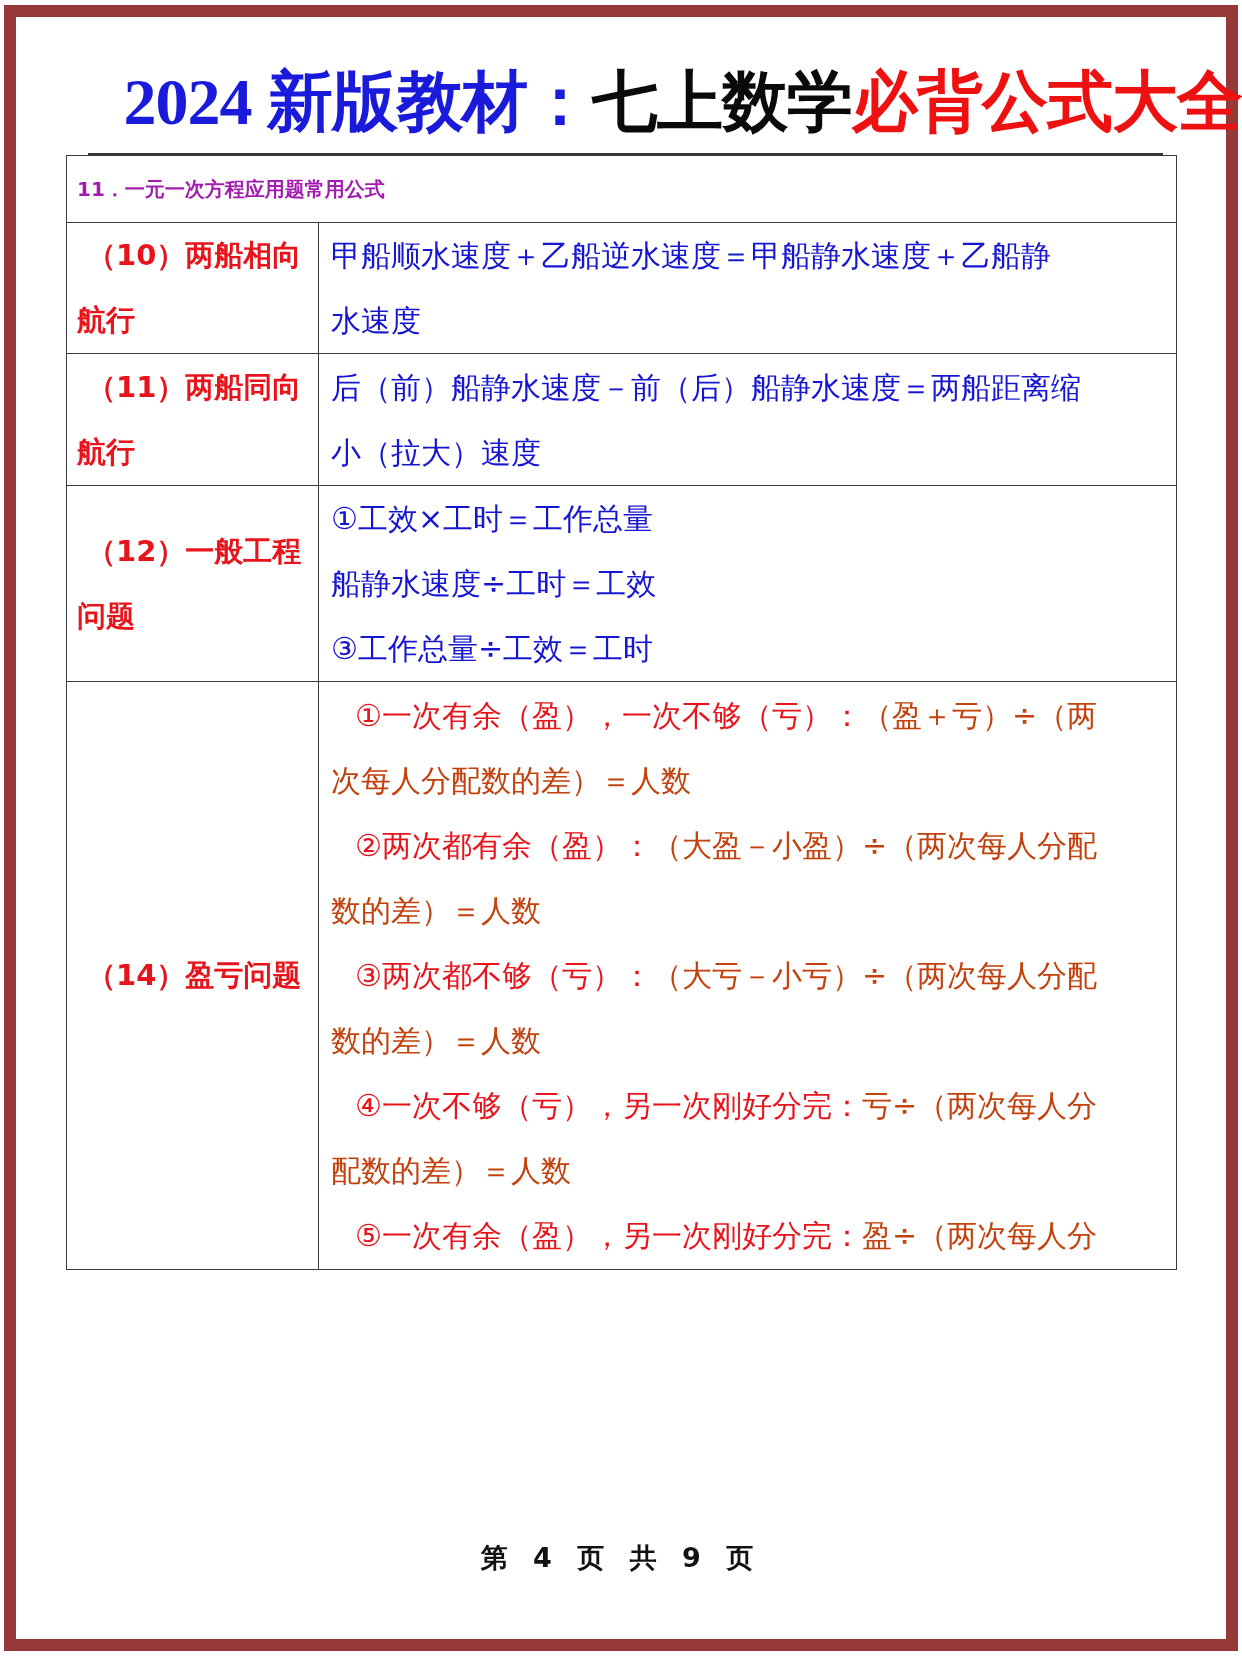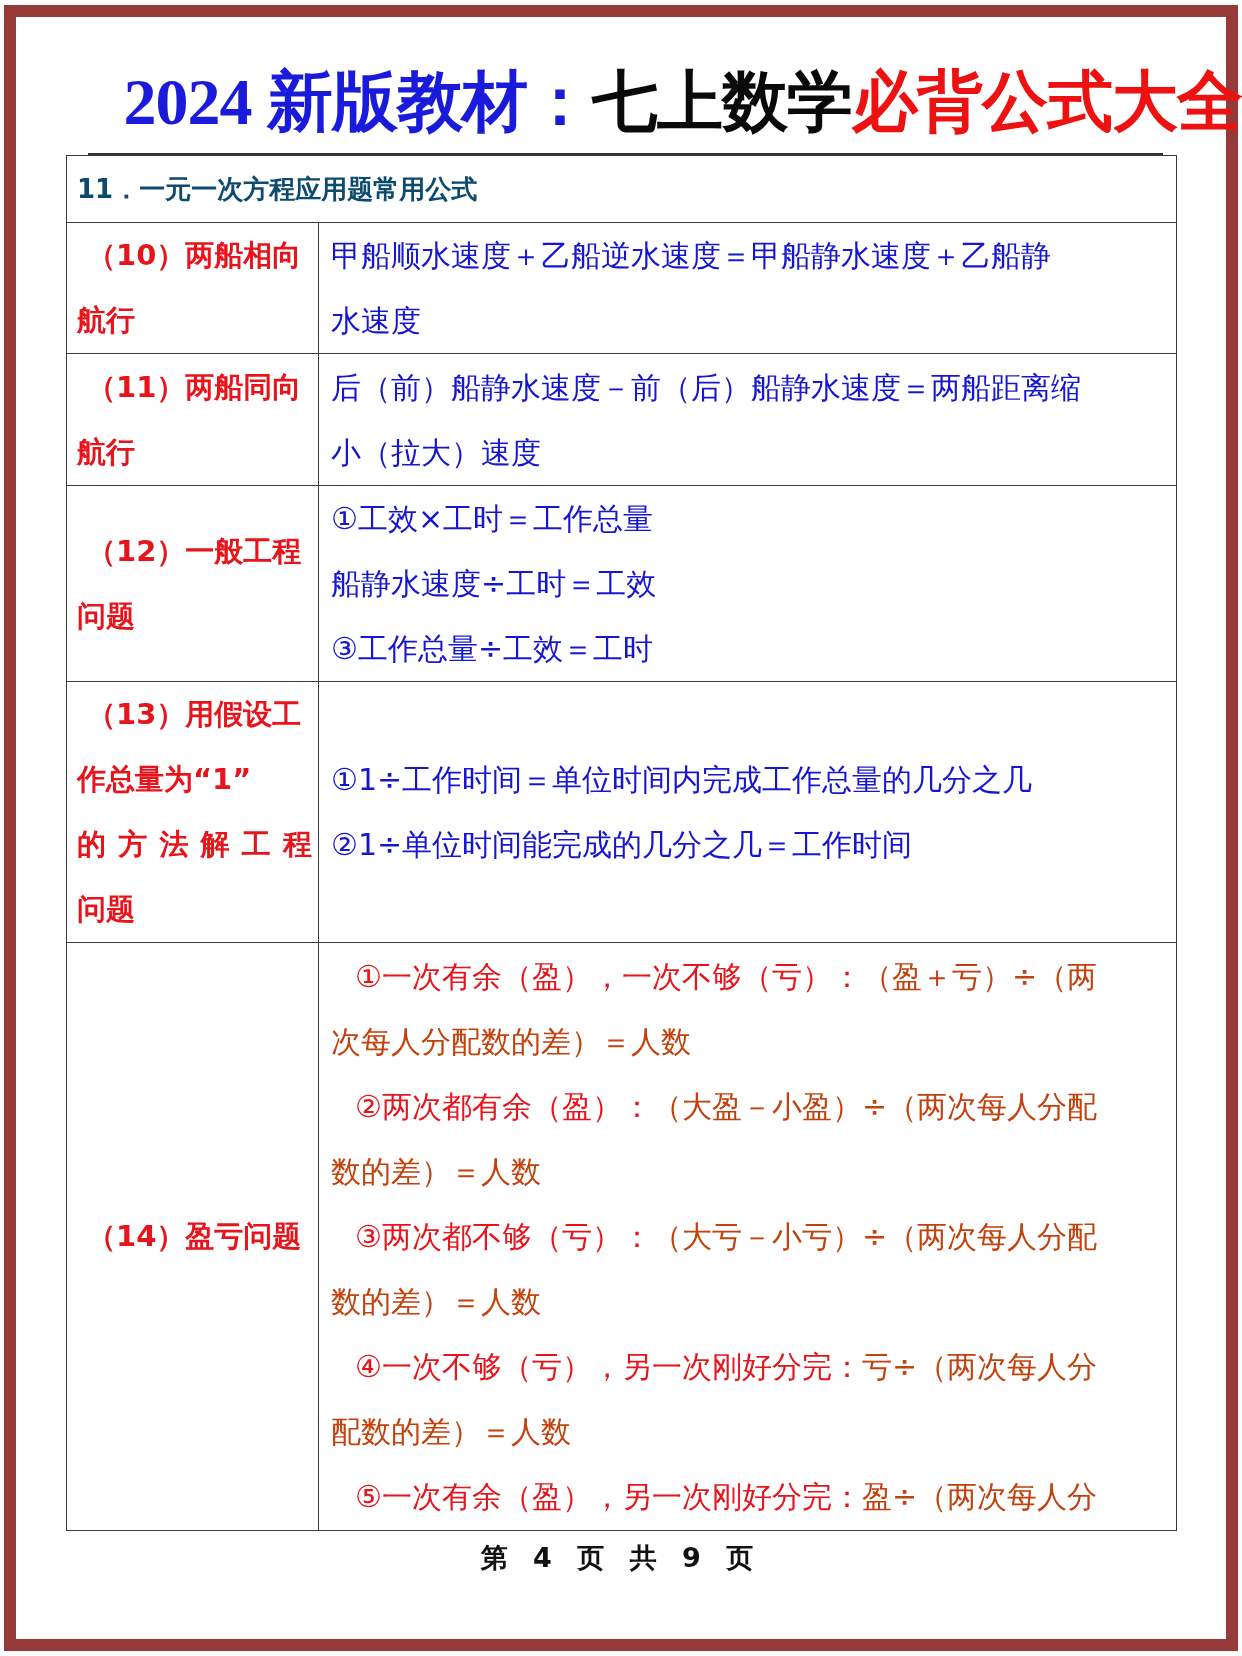--- a/index.html
+++ b/index.html
@@ -57,23 +57,23 @@
       border-collapse: collapse;
       table-layout: fixed;
     }
     table.formula-table td {
       border: 1.5px solid #3a3a3a;
       vertical-align: middle;
       padding: 0;
     }
     .section-head {
       height: 66px;
-      color: #0c4a6e;
+      color: #a21caf;
       font-weight: bold;
-      font-size: 26px;
+      font-size: 20px;
       padding-left: 10px !important;
       line-height: 66px;
       margin-left: 32px;
     }
     td.label-cell {
       width: 250px;
       color: #e8141b;
       font-weight: bold;
       font-size: 29px;
       line-height: 65px;
@@ -160,32 +160,20 @@
       <span class="line lbl-indent">（12）一般工程</span>
       <span class="line">问题</span>
     </td>
     <td class="content-cell">
       <span class="line">①工效×工时＝工作总量</span>
       <span class="line">船静水速度÷工时＝工效</span>
       <span class="line">③工作总量÷工效＝工时</span>
     </td>
   </tr>
 
-  <tr style="height:261px">
-    <td class="label-cell">
-      <span class="line lbl-indent">（13）用假设工</span>
-      <span class="line">作总量为“1”</span>
-      <span class="justify-line">的方法解工程</span>
-      <span class="line">问题</span>
-    </td>
-    <td class="content-cell">
-      <span class="line">①1÷工作时间＝单位时间内完成工作总量的几分之几</span>
-      <span class="line">②1÷单位时间能完成的几分之几＝工作时间</span>
-    </td>
-  </tr>
 
   <tr style="height:588px">
     <td class="label-cell">
       <span class="line lbl-indent">（14）盈亏问题</span>
     </td>
     <td class="content-cell">
       <span class="line"><span class="red">①一次有余（盈），一次不够（亏）：</span><span class="blue">（盈＋亏）÷（两</span></span>
       <span class="line blue">次每人分配数的差）＝人数</span>
       <span class="line"><span class="red">②两次都有余（盈）：</span><span class="blue">（大盈－小盈）÷（两次每人分配</span></span>
       <span class="line blue">数的差）＝人数</span>

